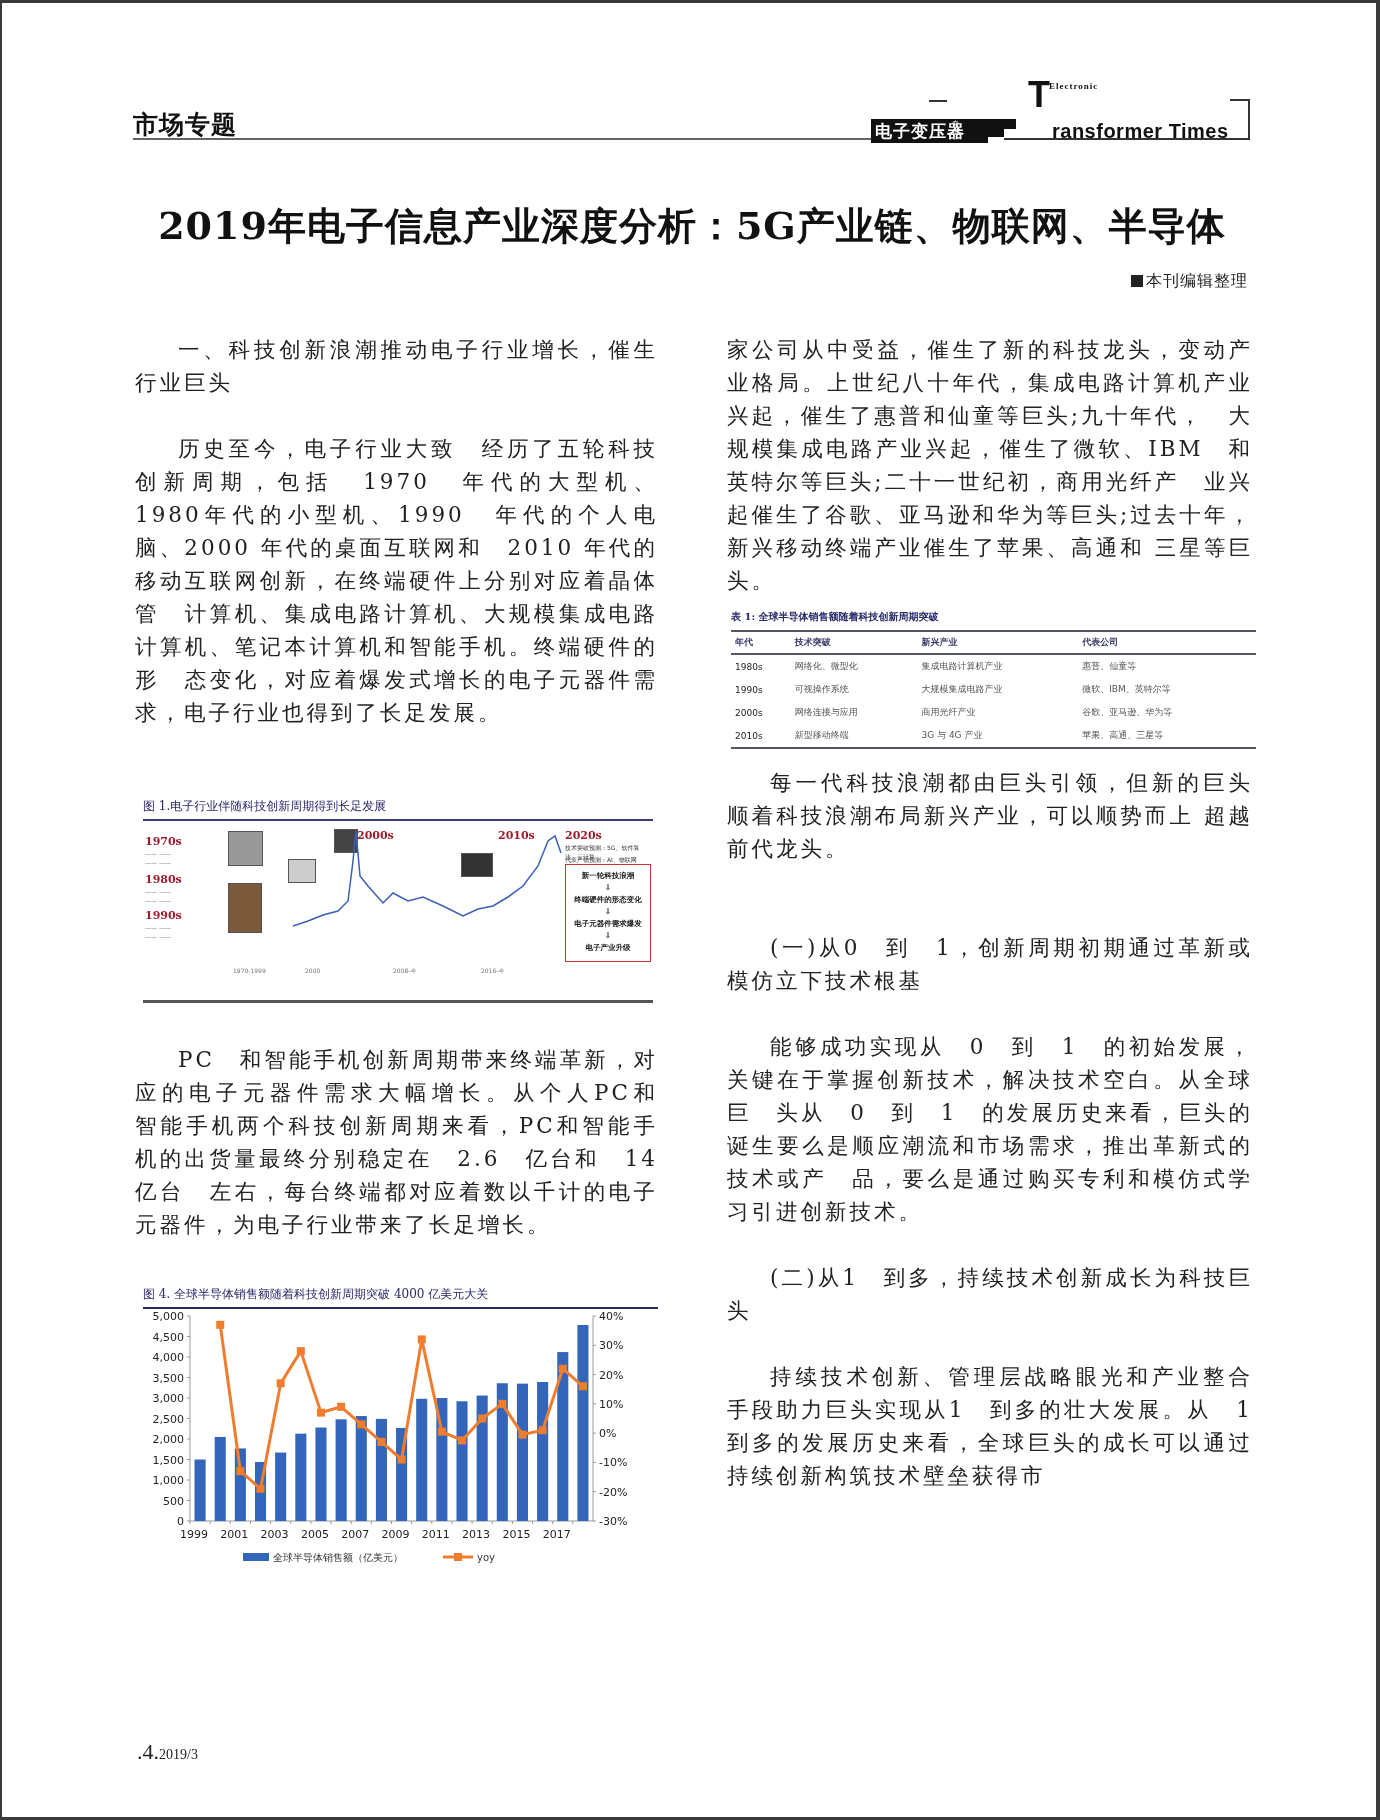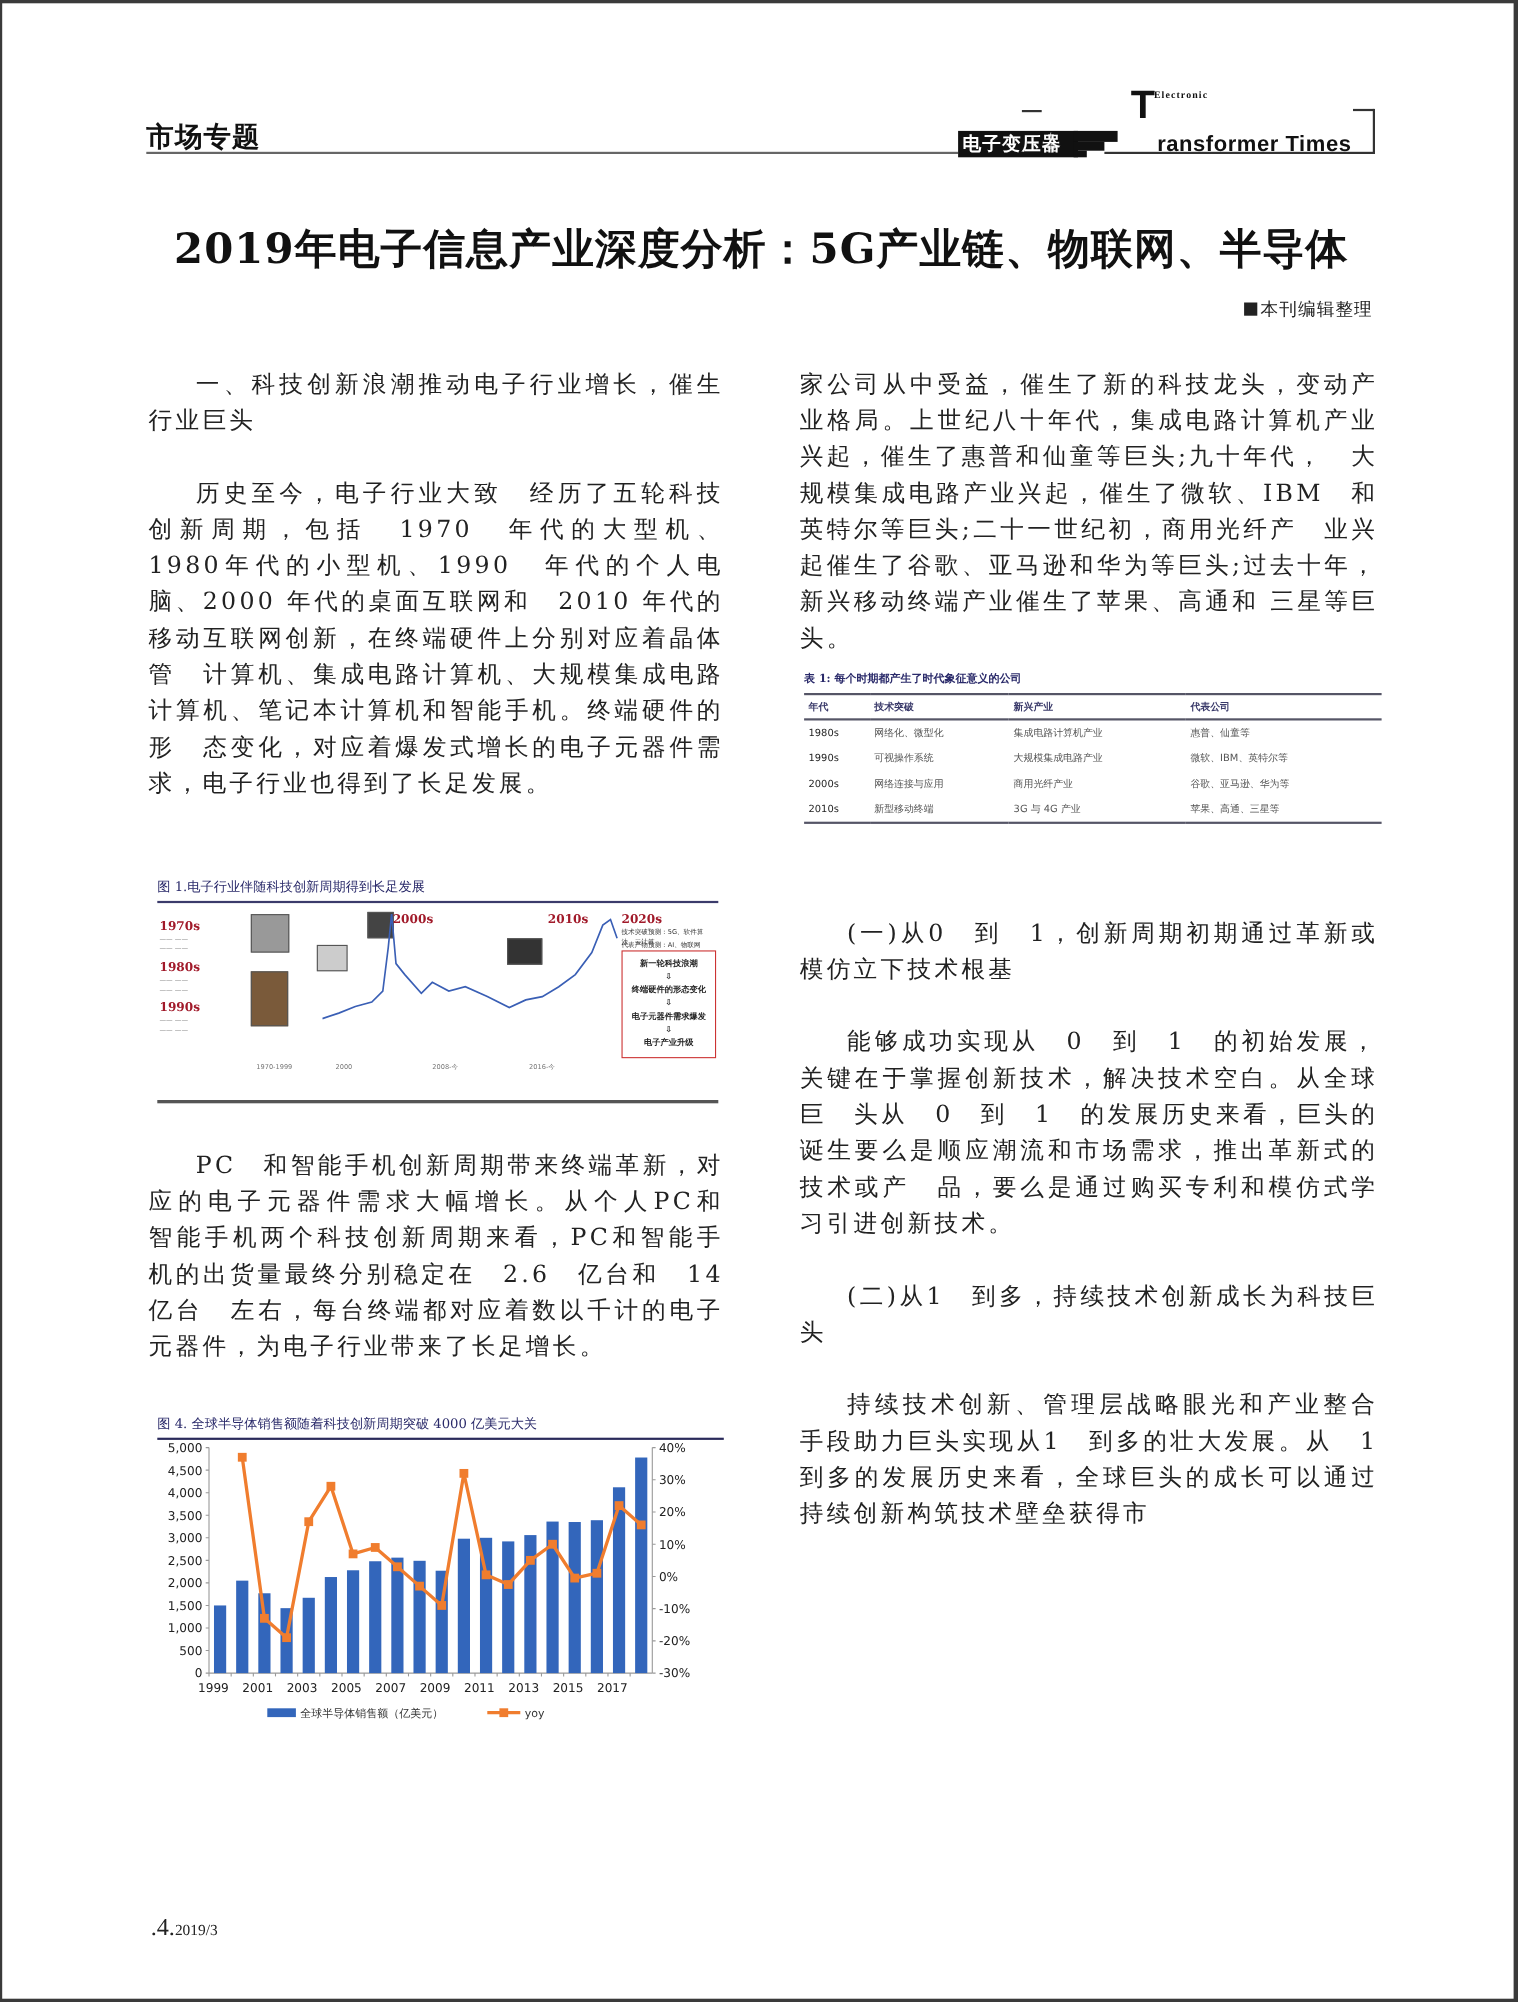--- a/index.html
+++ b/index.html
@@ -267,21 +267,21 @@
         <text x="334" y="255" font-size="10" fill="#333" font-family="DejaVu Sans, sans-serif">yoy</text>
       </svg>
   </div>
 
 
   <div class="col colR" style="top:330px;text-indent:0;">
     <p style="text-indent:0">家公司从中受益，催生了新的科技龙头，变动产　业格局。上世纪八十年代，集成电路计算机产业兴起，催生了惠普和仙童等巨头;九十年代，　大规模集成电路产业兴起，催生了微软、IBM　和英特尔等巨头;二十一世纪初，商用光纤产　业兴起催生了谷歌、亚马逊和华为等巨头;过去十年，新兴移动终端产业催生了苹果、高通和 三星等巨头。</p>
   </div>
 
   <div class="tbl1">
-    <div class="tt">表 1: 每个时期都产生了时代象征意义的公司</div>
+    <div class="tt">表 1: 全球半导体销售额随着科技创新周期突破</div>
     <table>
       <thead>
           <tr>
         <th>年代</th>
         <th>技术突破</th>
         <th>新兴产业</th>
         <th>代表公司</th>
       </tr>
         </thead>
       <tbody>
@@ -307,20 +307,21 @@
           <td>2010s</td>
           <td>新型移动终端</td>
           <td>3G 与 4G 产业</td>
           <td>苹果、高通、三星等</td>
         </tr>
       </tbody>
     </table>
   </div>
 
   <div class="col colR" style="top:763px;">
+    <p>每一代科技浪潮都由巨头引领，但新的巨头顺着科技浪潮布局新兴产业，可以顺势而上 超越前代龙头。</p>
     <div class="gap"></div>
     <div class="gap"></div>
     <p>(一)从0　到　1，创新周期初期通过革新或模仿立下技术根基</p>
     <div class="gap"></div>
     <p>能够成功实现从　0　到　1　的初始发展，关键在于掌握创新技术，解决技术空白。从全球巨　头从　0　到　1　的发展历史来看，巨头的诞生要么是顺应潮流和市场需求，推出革新式的技术或产　品，要么是通过购买专利和模仿式学习引进创新技术。</p>
     <div class="gap"></div>
     <p>(二)从1　到多，持续技术创新成长为科技巨头</p>
     <div class="gap"></div>
     <p>持续技术创新、管理层战略眼光和产业整合手段助力巨头实现从1　到多的壮大发展。从　1　到多的发展历史来看，全球巨头的成长可以通过持续创新构筑技术壁垒获得市</p>
   </div>

